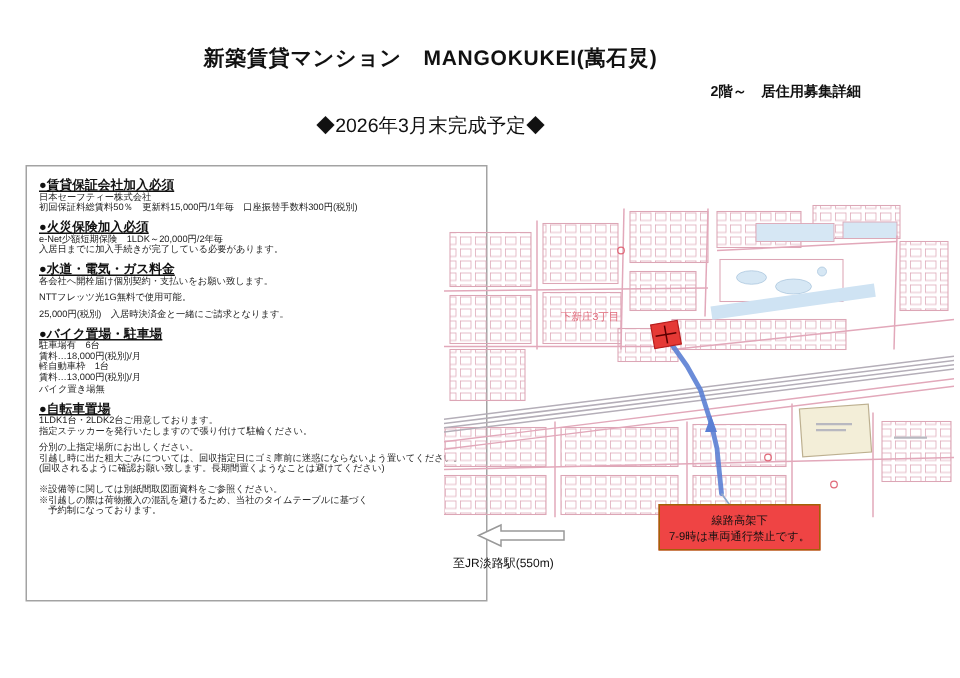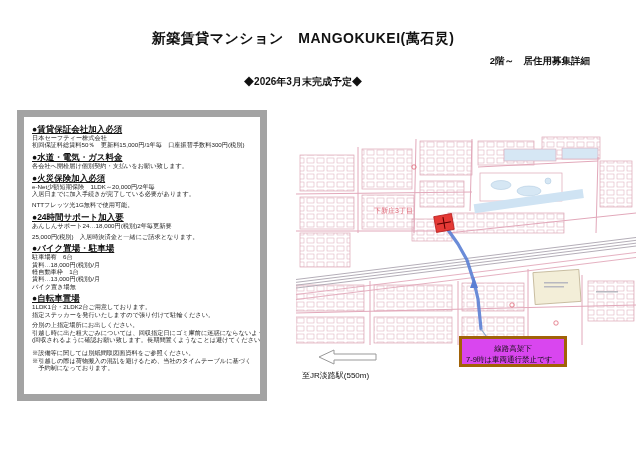--- a/index.html
+++ b/index.html
@@ -1,40 +1,40 @@
 <!DOCTYPE html>
 <html><head>
 <meta charset="utf-8">
 <style>
   html,body{margin:0;padding:0;background:#fff;}
   .page{position:relative;width:640px;height:452px;background:#fff;overflow:hidden;
         font-family:"Liberation Sans",sans-serif;color:#111;}
 
   
-  .header{position:absolute;left:0;top:30px;width:574px;text-align:center;padding-left:16px;}
+  .header{position:absolute;left:0;top:30px;width:574px;text-align:center;}
   .title{font-size:14px;font-weight:bold;letter-spacing:.5px;margin-bottom:7px;}
   .subtitle{font-size:9.5px;font-weight:bold;margin-bottom:7px;text-align:right;}
-  .completion{font-size:10px;font-weight:bold;}
-
-  
-  .info-box{position:absolute;left:17px;top:110px;width:250px;height:291px;
-            border:7px solid #a3a3a3;box-sizing:border-box;padding:7px 8px 0 8px;overflow:hidden;}
+  .completion{font-size:13px;font-weight:normal;}
+
+  
+  .info-box{position:absolute;left:17px;top:110px;width:308px;height:291px;
+            border:1px solid #a3a3a3;box-sizing:border-box;padding:7px 8px 0 8px;overflow:hidden;}
   .sec{margin-bottom:3.5px;}
   .sec-h{font-size:8.5px;line-height:10px;font-weight:bold;text-decoration:underline;}
   .sec-l{font-size:6.2px;line-height:7.3px;white-space:nowrap;color:#222;}
   .foot{margin-top:6px;}
   .foot div{font-size:6.2px;line-height:7.3px;white-space:nowrap;color:#222;}
 
   
   .map-wrap{position:absolute;left:296px;top:133px;width:340px;height:212px;}
   .map-wrap svg{display:block;}
 
   
-  .callout{position:absolute;left:459px;top:336px;width:108px;height:31px;box-sizing:border-box;
-           background:#d946ef;border:3px solid #a16207;text-align:center;padding-top:4px;}
+  .callout{position:absolute;left:439px;top:336px;width:108px;height:31px;box-sizing:border-box;
+           background:#ef4444;border:1px solid #a16207;text-align:center;padding-top:4px;}
   .callout div{font-size:7.5px;line-height:11px;color:#111;}
 
   
   .arrow-svg{position:absolute;left:317px;top:348px;}
   .station{position:absolute;left:302px;top:370px;font-size:8px;color:#111;}
 </style>
 </head>
 <body>
 
 <div class="page">
@@ -46,34 +46,30 @@
   </div>
 
   <div class="info-box">
     <div id="sections">
         <div class="sec">
           <div class="sec-h">●賃貸保証会社加入必須</div>
           <div class="sec-l">日本セーフティー株式会社</div>
           <div class="sec-l">初回保証料総賃料50％　更新料15,000円/1年毎　口座振替手数料300円(税別)</div>
         </div>
         <div class="sec">
-          <div class="sec-h">●水道・電気・ガス料金</div>
-          <div class="sec-l">各会社へ開栓届け個別契約・支払いをお願い致します。</div>
-        </div>
-        <div class="sec">
           <div class="sec-h">●火災保険加入必須</div>
           <div class="sec-l">e-Net少額短期保険　1LDK～20,000円/2年毎</div>
           <div class="sec-l">入居日までに加入手続きが完了している必要があります。</div>
         </div>
         <div class="sec">
+          <div class="sec-h">●水道・電気・ガス料金</div>
+          <div class="sec-l">各会社へ開栓届け個別契約・支払いをお願い致します。</div>
+        </div>
+        <div class="sec">
           <div class="sec-l">NTTフレッツ光1G無料で使用可能。</div>
-        </div>
-        <div class="sec">
-          <div class="sec-h">●24時間サポート加入要</div>
-          <div class="sec-l">あんしんサポート24…18,000円(税別)2年毎更新要</div>
         </div>
         <div class="sec">
           <div class="sec-l">25,000円(税別)　入居時決済金と一緒にご請求となります。</div>
         </div>
         <div class="sec">
           <div class="sec-h">●バイク置場・駐車場</div>
           <div class="sec-l">駐車場有　6台</div>
           <div class="sec-l">賃料…18,000円(税別)/月</div>
           <div class="sec-l">軽自動車枠　1台</div>
           <div class="sec-l">賃料…13,000円(税別)/月</div>

